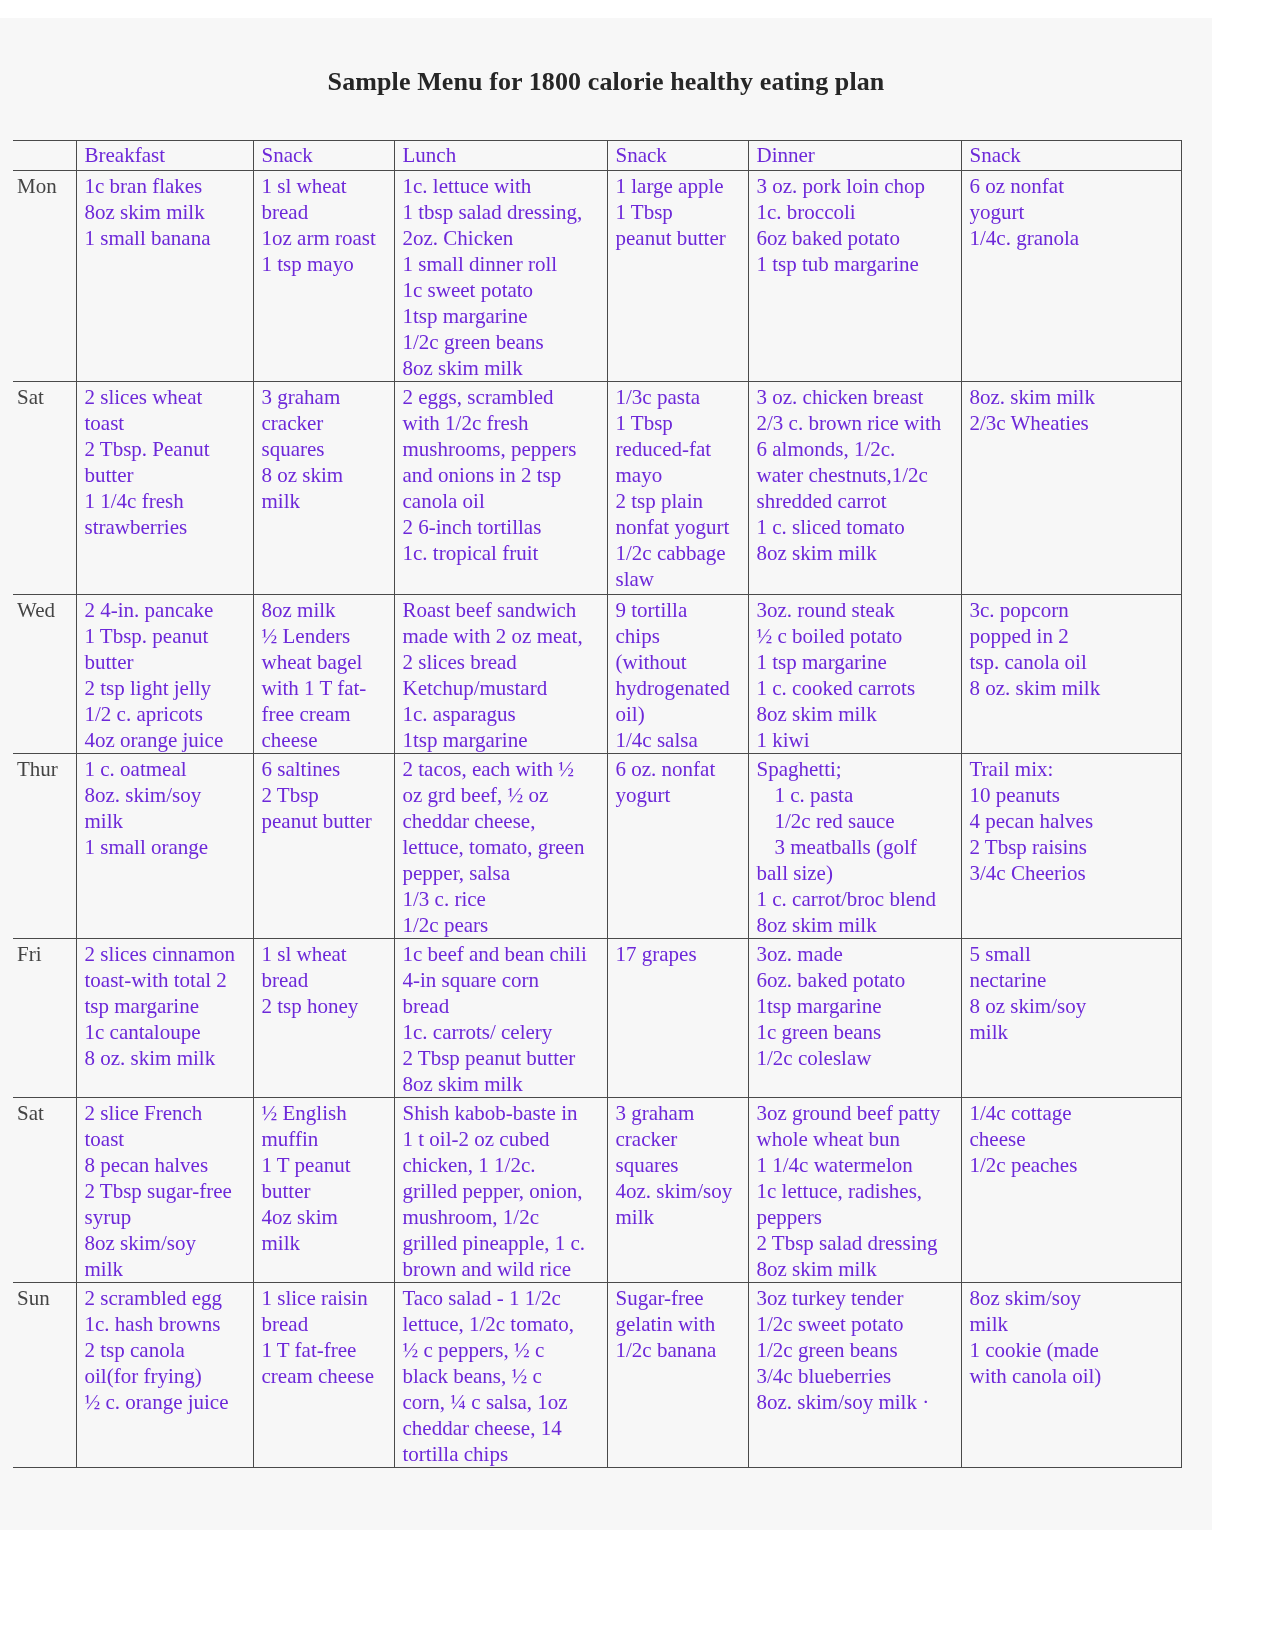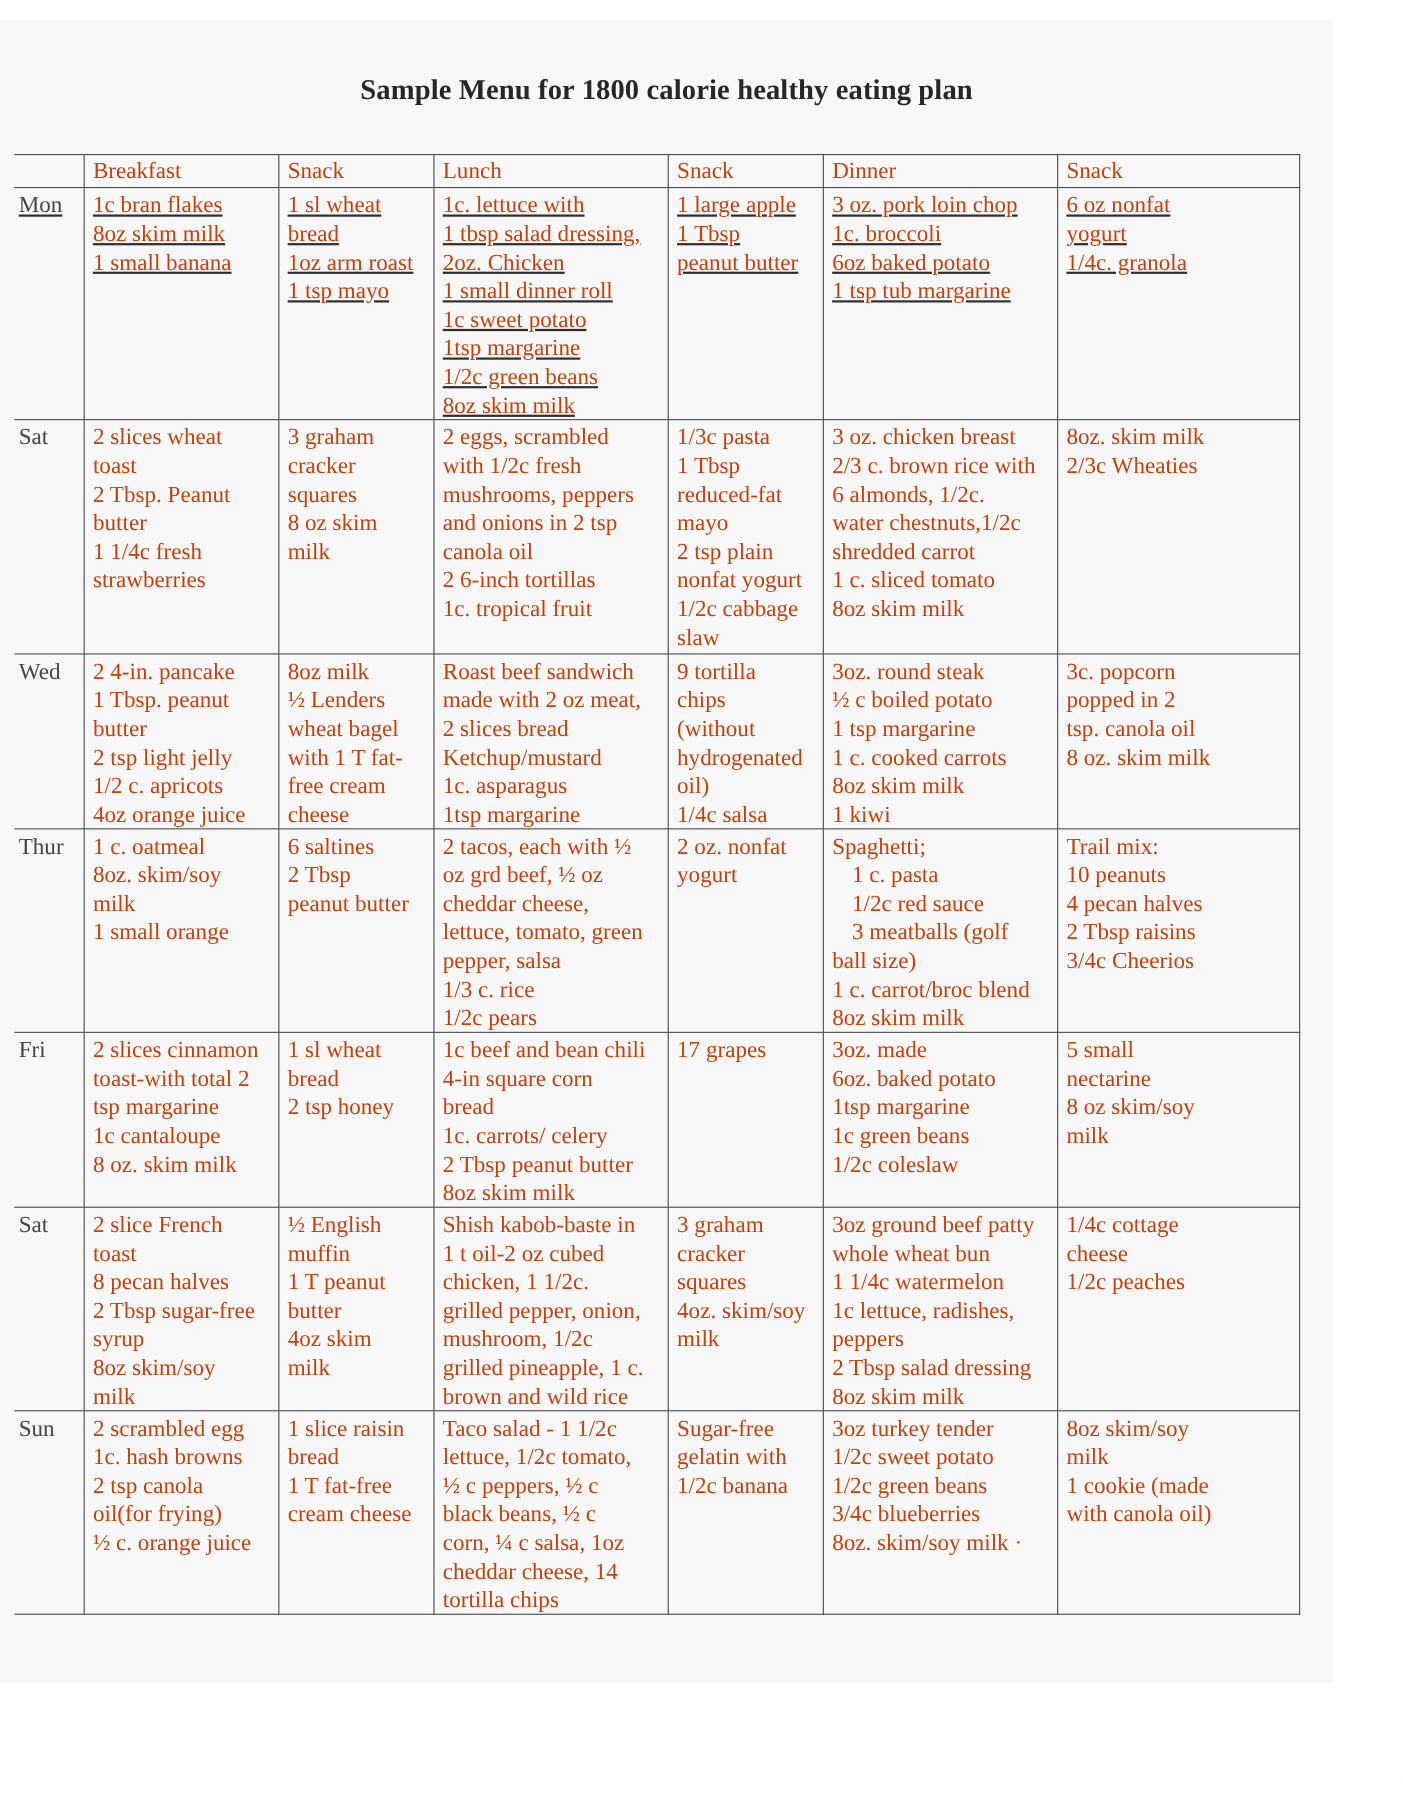--- a/index.html
+++ b/index.html
@@ -30,28 +30,28 @@
     table-layout: fixed;
     font-size: 21px;
     line-height: 26px;
   }
   table.menu th, table.menu td {
     border: 1.6px solid #4a4a4a;
     vertical-align: top;
     text-align: left;
     font-weight: normal;
     padding: 2px 5px 0 8px;
-    color: #c2410c;
+    color: #6d28d9;
   }
   table.menu tr > *:first-child { border-left: none; padding-left: 4px; }
   table.menu thead th { height: 28px; padding-top: 1px; }
   table.menu td.day { color: #444; }
   .line { display: block; white-space: nowrap; }
   .line.indent { padding-left: 18px; }
-  table.menu tbody tr.r-mon { height: 207px; text-decoration: underline; }
+  table.menu tbody tr.r-mon { height: 207px; }
   table.menu tbody tr.r-tue { height: 213px; }
   table.menu tbody tr.r-wed { height: 156px; }
   table.menu tbody tr.r-thu { height: 180px; margin-left: 16px; }
   table.menu tbody tr.r-fri { height: 153px; }
   table.menu tbody tr.r-sat { height: 180px; }
   table.menu tbody tr.r-sun { height: 182px; }
 </style>
 </head>
 <body>
 
@@ -236,21 +236,21 @@
         <td>
           <span class="line">2 tacos, each with ½</span>
           <span class="line">oz grd beef, ½ oz</span>
           <span class="line">cheddar cheese,</span>
           <span class="line">lettuce, tomato, green</span>
           <span class="line">pepper, salsa</span>
           <span class="line">1/3 c. rice</span>
           <span class="line">1/2c pears</span>
         </td>
         <td>
-          <span class="line">2 oz. nonfat</span>
+          <span class="line">6 oz. nonfat</span>
           <span class="line">yogurt</span>
         </td>
         <td>
           <span class="line">Spaghetti;</span>
           <span class="line indent">1 c. pasta</span>
           <span class="line indent">1/2c red sauce</span>
           <span class="line indent">3 meatballs (golf</span>
           <span class="line">ball size)</span>
           <span class="line">1 c. carrot/broc blend</span>
           <span class="line">8oz skim milk</span>

